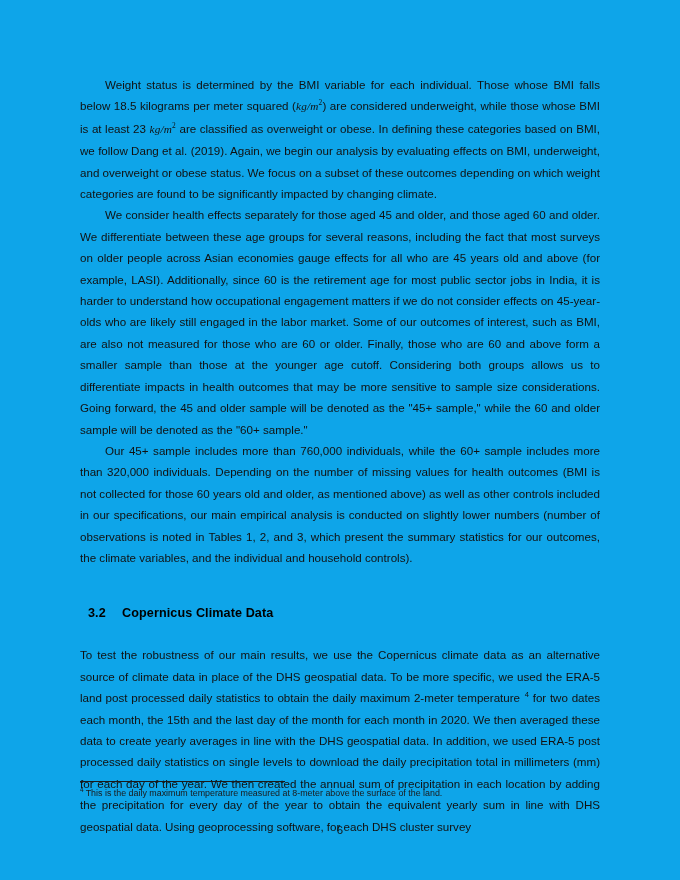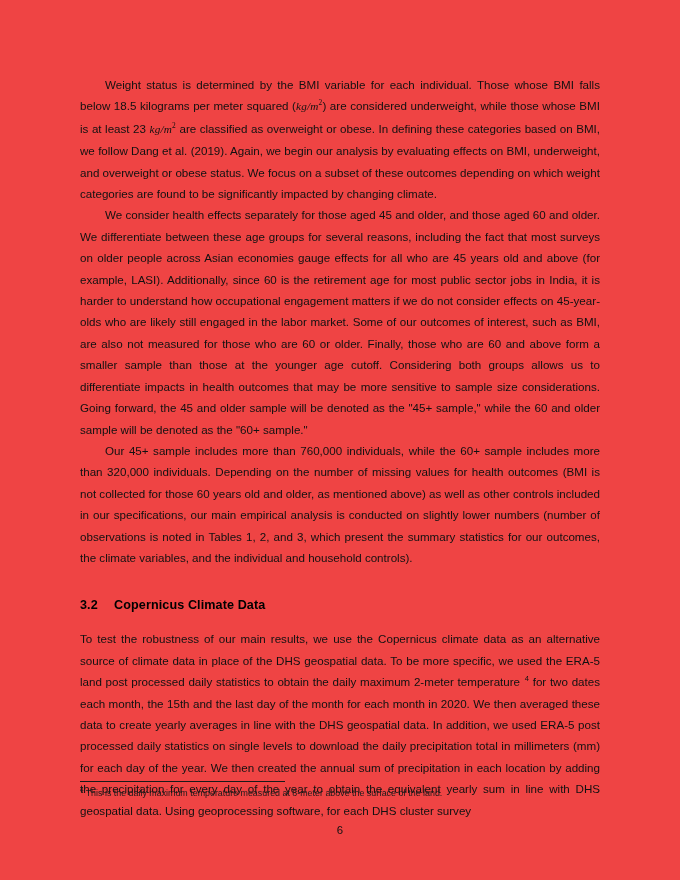--- a/index.html
+++ b/index.html
@@ -12,21 +12,21 @@
     width: 680px;
     height: 880px;
     overflow: hidden;
     font-family: "Liberation Sans", sans-serif;
     color: #1a1a1a;
   }
   .page {
     position: relative;
     width: 680px;
     height: 880px;
-    background: #ef4444;
+    background: #0ea5e9;
     box-sizing: border-box;
   }
   .content {
     position: absolute;
     left: 80px;
     top: 74px;
     width: 520px;
   }
   p.body-par {
     margin: 0;
@@ -50,21 +50,21 @@
   .math sup {
     font-style: normal;
     font-size: 7.4px;
     vertical-align: super;
     line-height: 0;
   }
   .math .upr {
     font-style: italic;
   }
   h2.section-heading {
-    margin: 0;
+    margin: 8px;
     font-size: 12.6px;
     font-weight: bold;
     color: #000000;
     letter-spacing: 0.1px;
   }
   h2.section-heading .sec-num {
     display: inline-block;
     width: 34px;
   }
   .gap-before-heading {

